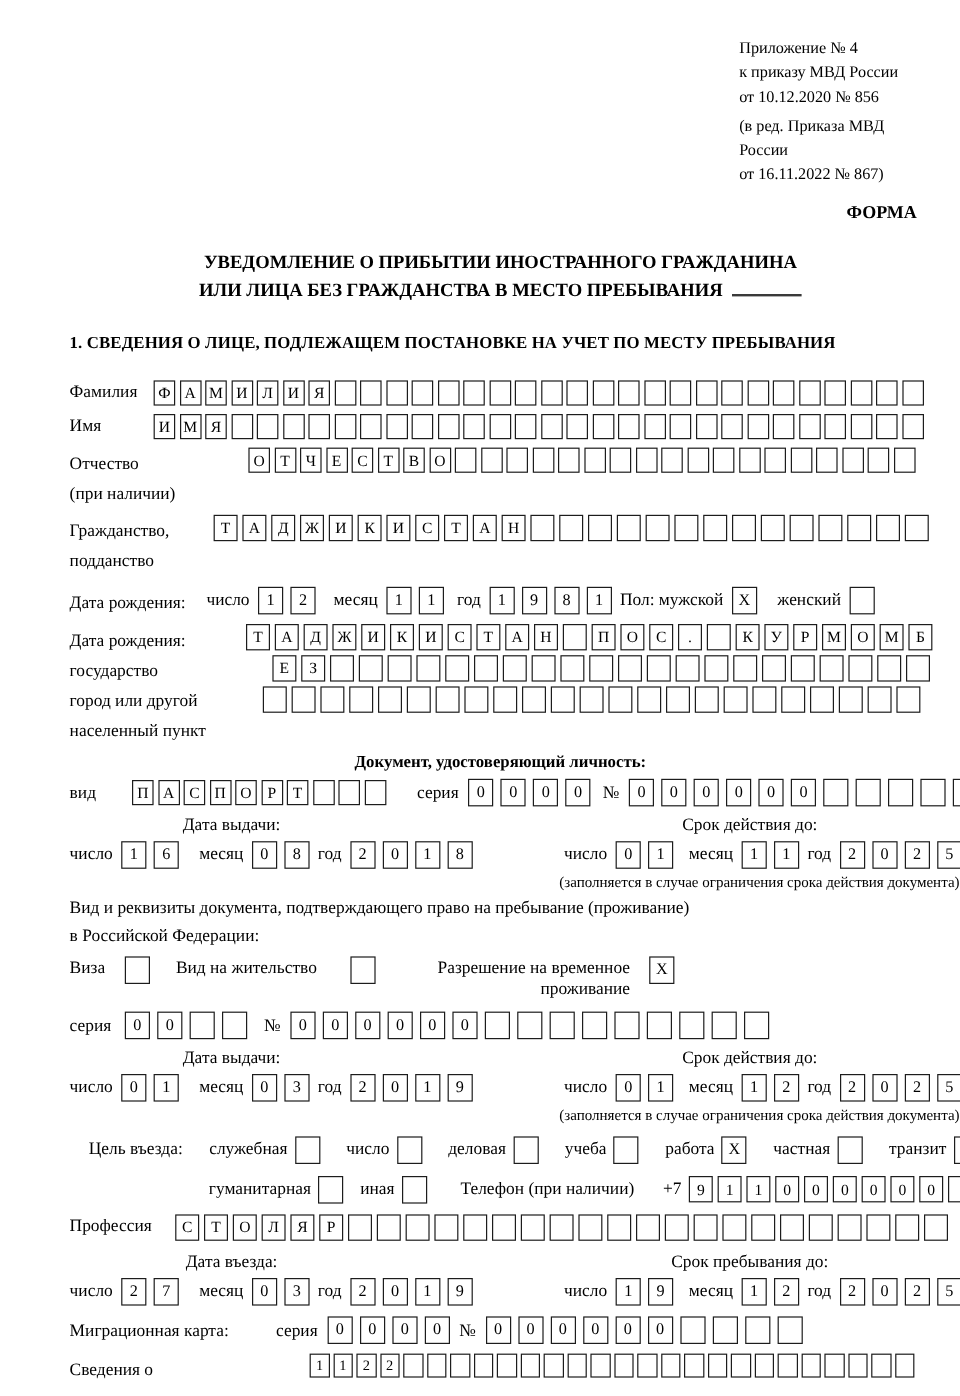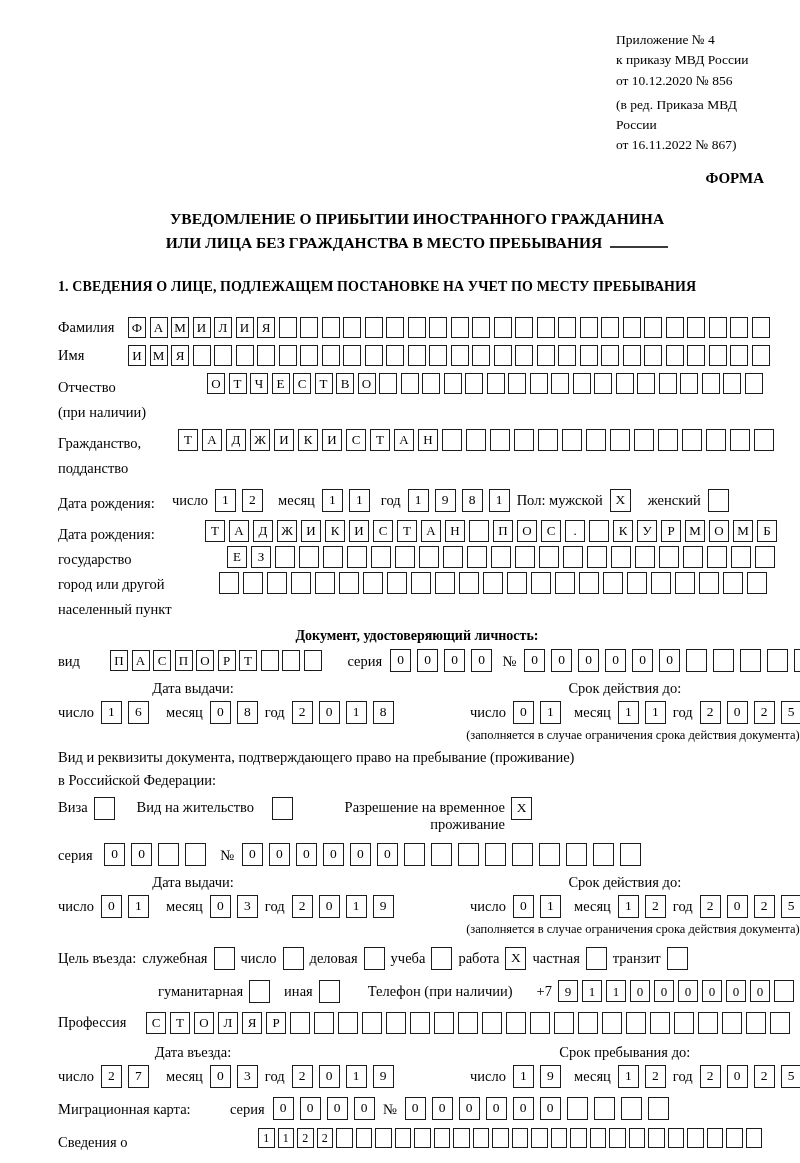--- a/index.html
+++ b/index.html
@@ -42,26 +42,26 @@
   .dates2{display:flex;margin-top:8px;}
   .dates2 .col-l{flex:0 0 390px;}
   .dates2 .col-r{flex:1 1 auto;}
   .d-head{text-align:center;font-size:14.5px;margin-bottom:4px;}
   .d-nums{display:flex;align-items:center;gap:7px;}
   .footnote{font-size:12.5px;margin-top:4px;}
   .fn-right{text-align:right;padding-right:2px;}
 
   .center-bold{text-align:center;font-weight:bold;font-size:14px;margin-top:10px;}
 
-  .opt{display:inline-flex;align-items:flex-start;gap:6px;}
+  .opt{display:inline-flex;align-items:flex-start;gap:16px;}
   .opt .olbl{padding-top:2px;}
   .opt .center{text-align:right;}
 
   .purpose-row{display:flex;align-items:center;gap:6px;margin-top:10px;flex-wrap:nowrap;}
-  .purpose-row .plbl{flex:0 0 auto;}
+  .purpose-row .plbl{flex:0 0 auto;margin-left:16px;}
 </style>
 </head>
 <body>
 
 <div class="page">
 
   <div class="appendix">
     <div>Приложение № 4</div>
     <div>к приказу МВД России</div>
     <div>от 10.12.2020 № 856</div>

